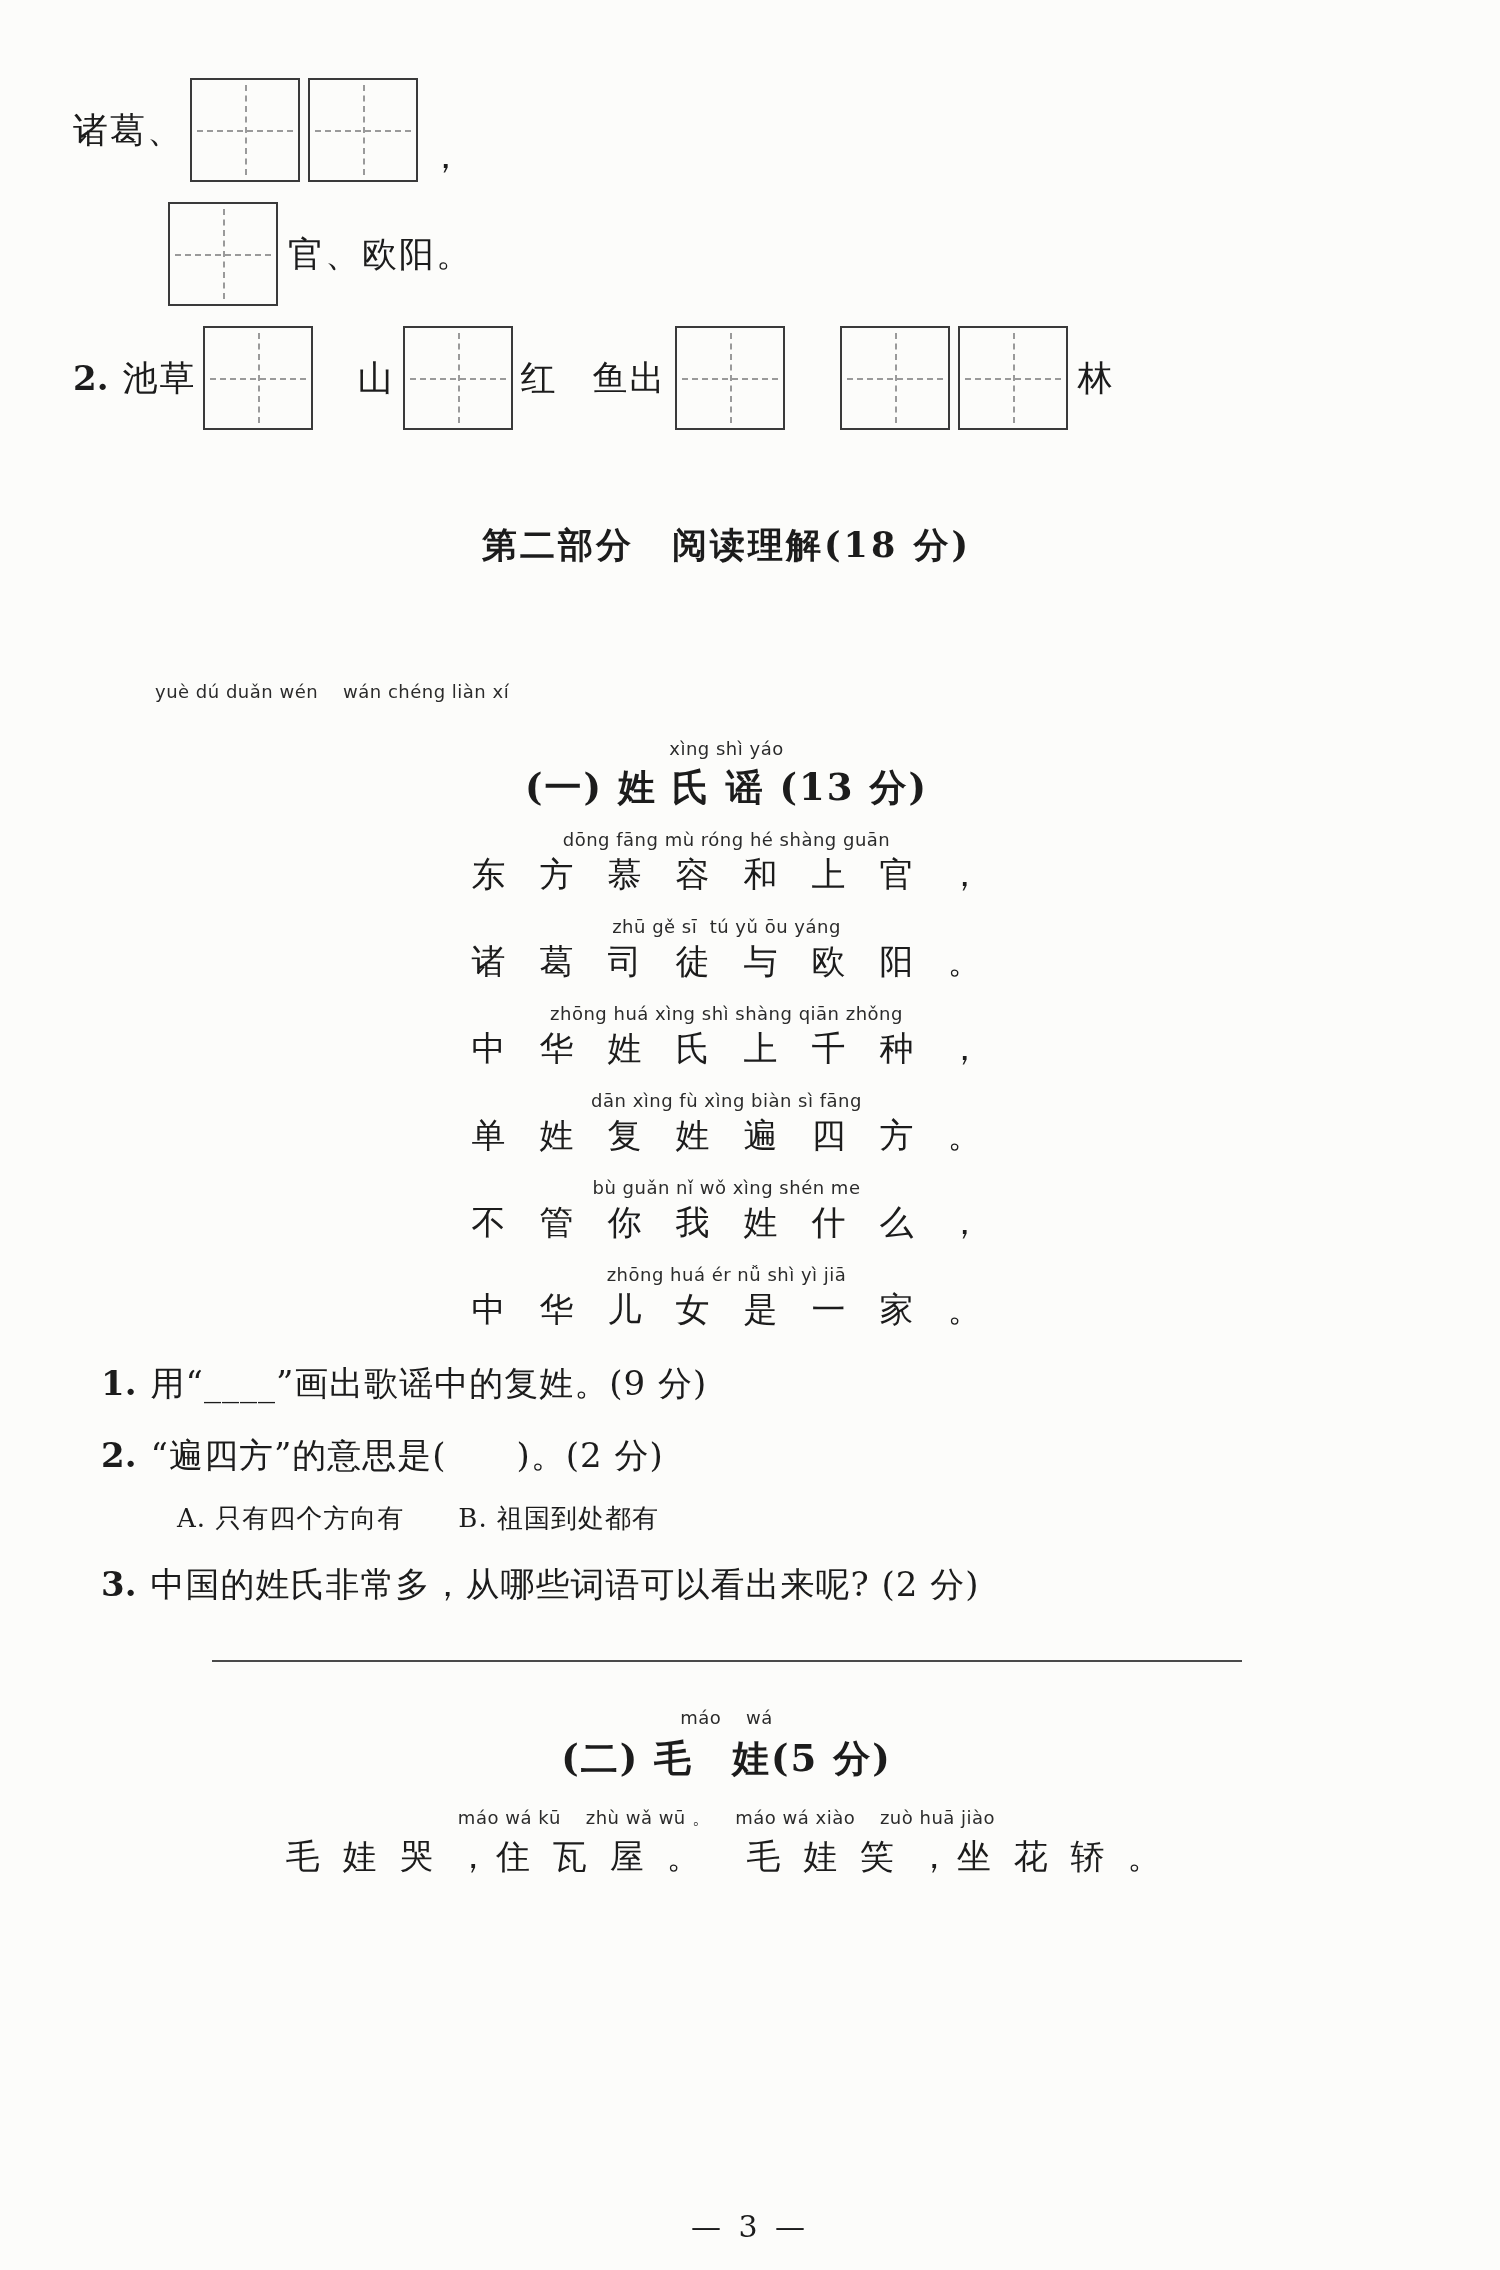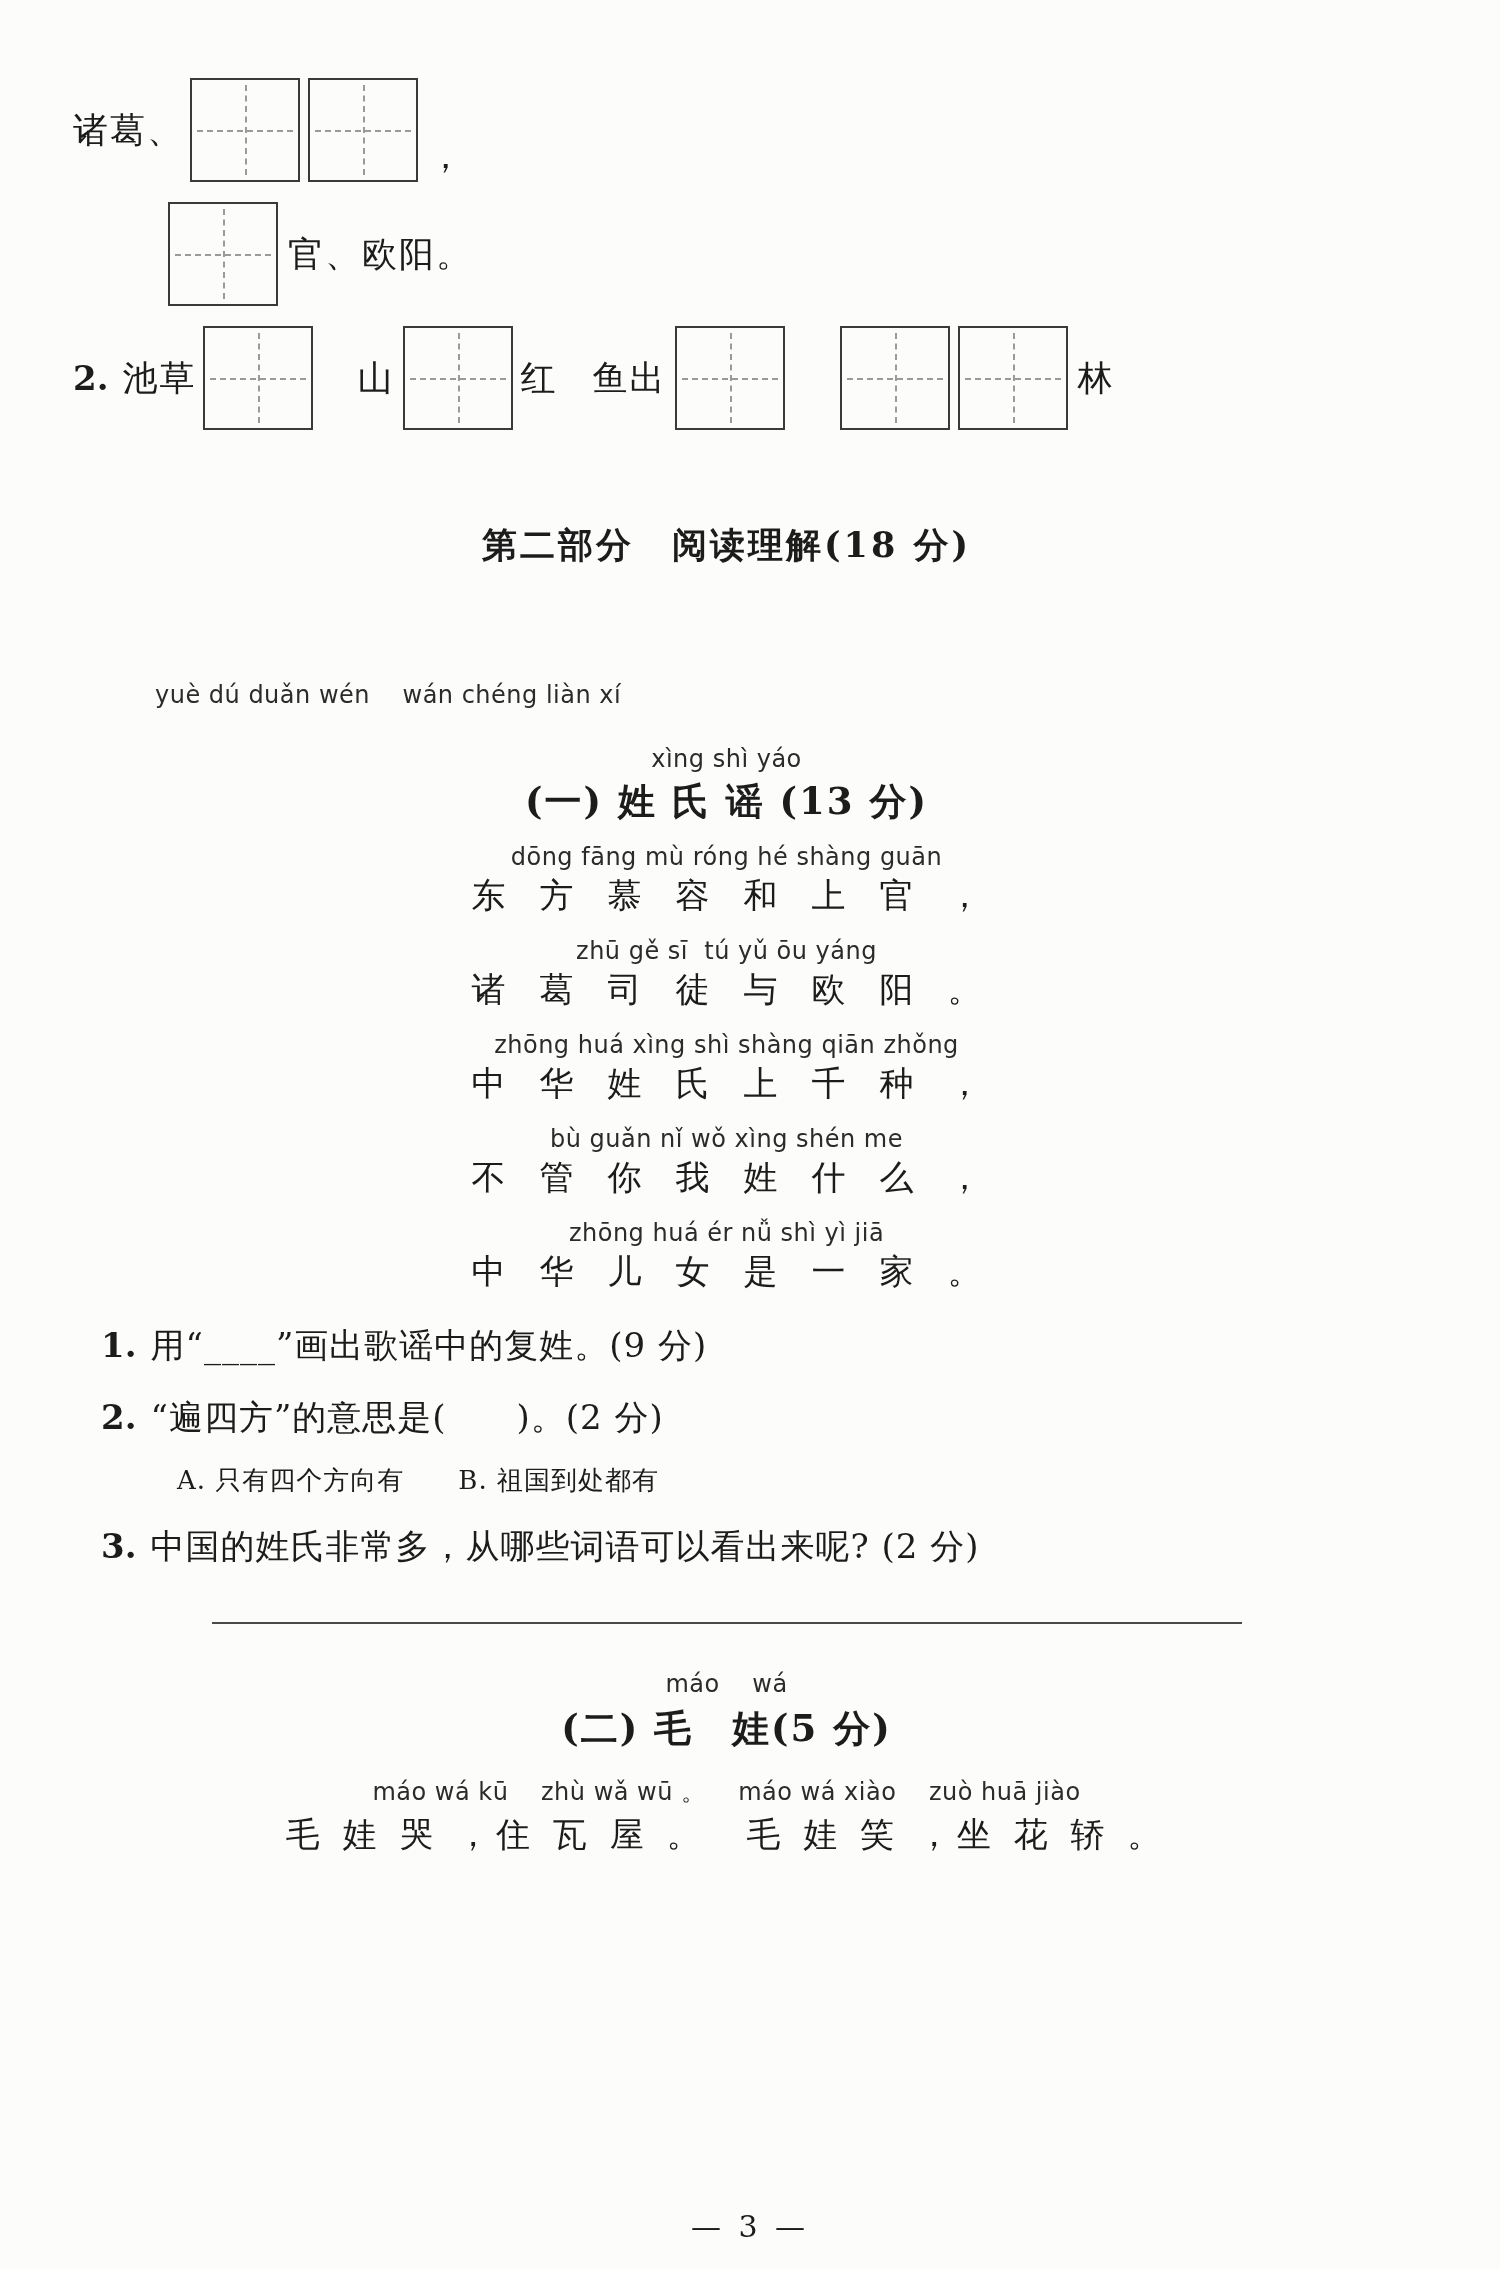--- a/index.html
+++ b/index.html
@@ -50,21 +50,21 @@
   .part-title {
     margin-top:92px;
     text-align:center;
     font-size:35px;
     font-weight:bold;
     letter-spacing:3px;
   }
 
   .pinyin {
     font-family:"DejaVu Sans","Liberation Sans",sans-serif;
-    font-size:24px;
+    font-size:18px;
     color:#2b2b2b;
     white-space:pre-wrap;
     letter-spacing:0.5px;
   }
 
   .exercise { margin-top:112px; }
   .exercise .pinyin { margin-left:82px; }
   .ex-title {
     margin-top:4px;
     font-size:37px;
@@ -179,20 +179,24 @@
     </div>
     <div class="couplet">
       <div class="pinyin">zhū gě sī  tú yǔ ōu yáng</div>
       <div class="hanzi">诸　葛　司　徒　与　欧　阳　。</div>
     </div>
     <div class="couplet">
       <div class="pinyin">zhōng huá xìng shì shàng qiān zhǒng</div>
       <div class="hanzi">中　华　姓　氏　上　千　种　，</div>
     </div>
     <div class="couplet">
+      <div class="pinyin">dān xìng fù xìng biàn sì fāng</div>
+      <div class="hanzi">单　姓　复　姓　遍　四　方　。</div>
+    </div>
+    <div class="couplet">
       <div class="pinyin">bù guǎn nǐ wǒ xìng shén me</div>
       <div class="hanzi">不　管　你　我　姓　什　么　，</div>
     </div>
     <div class="couplet">
       <div class="pinyin">zhōng huá ér nǚ shì yì jiā</div>
       <div class="hanzi">中　华　儿　女　是　一　家　。</div>
     </div>
   </section>
 
   <section class="questions">

